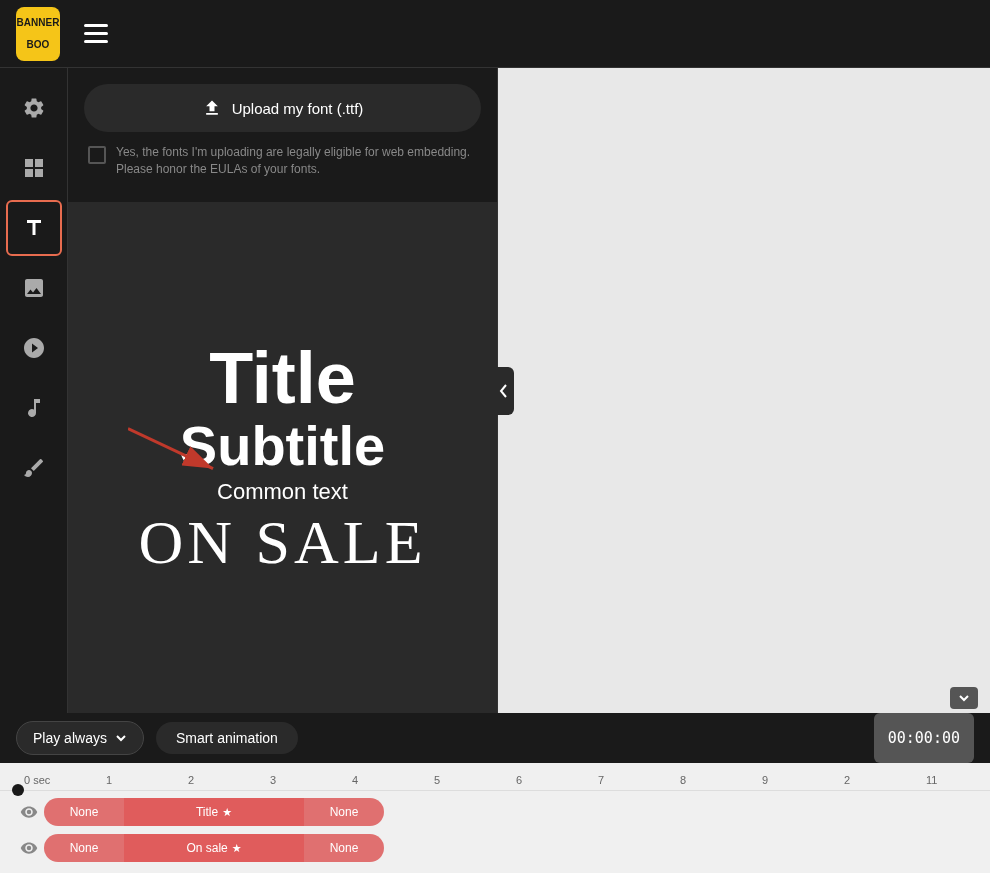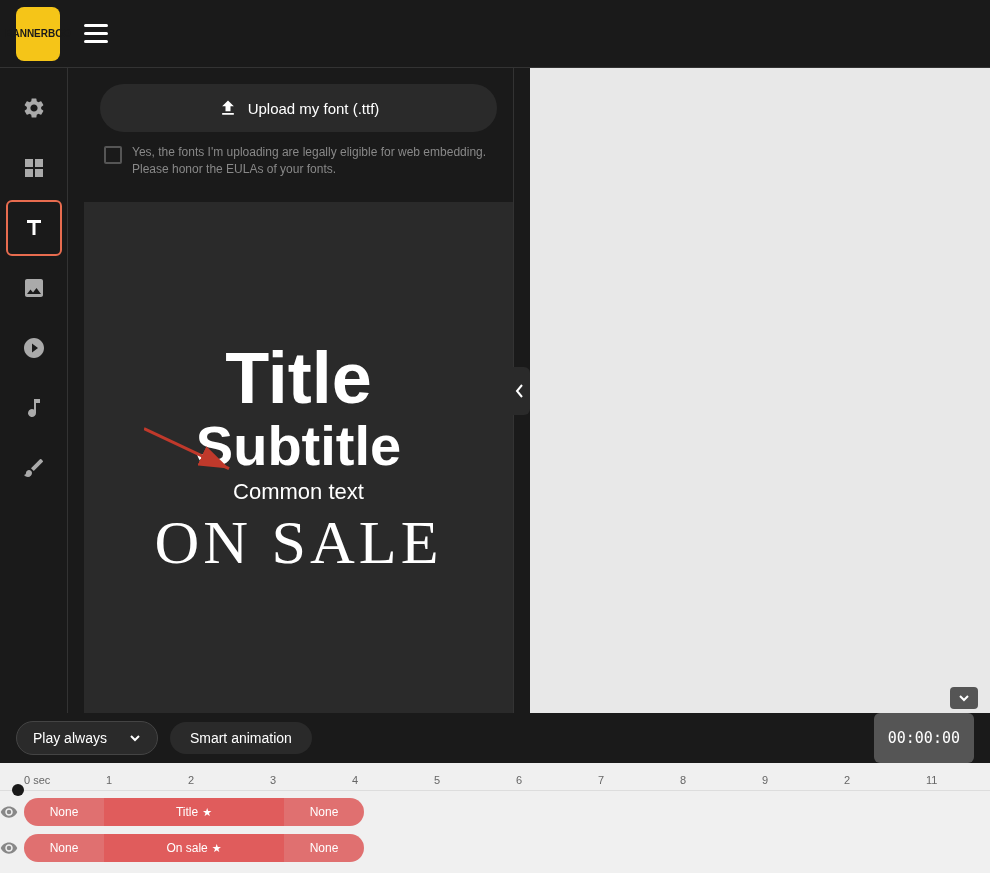--- a/index.html
+++ b/index.html
@@ -15,27 +15,27 @@
       gap: 20px;
       flex-shrink: 0;
       border-bottom: 1px solid #333;
     }
     .logo {
       width: 44px;
       height: 54px;
       background: #f5c518;
       border-radius: 8px;
       display: flex;
-      align-items: center;
       justify-content: center;
       font-weight: bold;
       font-size: 10px;
       color: #1a1a1a;
       line-height: 1.1;
       text-align: center;
+      flex-direction: column;
     }
     .hamburger {
       display: flex;
       flex-direction: column;
       gap: 5px;
       cursor: pointer;
       padding: 4px;
     }
     .hamburger span {
       display: block;
@@ -43,21 +43,20 @@
       height: 3px;
       background: white;
       border-radius: 2px;
     }
 
     
     .main-area {
       flex: 1;
       display: flex;
       overflow: hidden;
-      gap: 16px;
     }
 
     
     .sidebar {
       width: 68px;
       background: #1a1a1a;
       display: flex;
       flex-direction: column;
       align-items: center;
       padding-top: 12px;
@@ -237,21 +236,21 @@
     .play-always-btn {
       background: #2a2a2a;
       border: 1px solid #444;
       border-radius: 24px;
       color: white;
       padding: 8px 16px;
       font-size: 14px;
       cursor: pointer;
       display: flex;
       align-items: center;
-      gap: 22px;
+      gap: 8px;
     }
     .smart-animation-btn {
       background: #2a2a2a;
       border: none;
       border-radius: 24px;
       color: white;
       padding: 8px 20px;
       font-size: 14px;
       cursor: pointer;
     }
@@ -299,21 +298,21 @@
       height: 12px;
       background: #1a1a1a;
       border-radius: 50%;
       position: absolute;
       left: 12px;
       bottom: -6px;
       z-index: 5;
     }
     .timeline-tracks {
       flex: 1;
-      padding: 6px 0 6px 0;
+      padding: 6px 0 6px 20px;
       display: flex;
       flex-direction: column;
       gap: 6px;
     }
     .track-row {
       display: flex;
       align-items: center;
       gap: 6px;
       height: 30px;
     }

